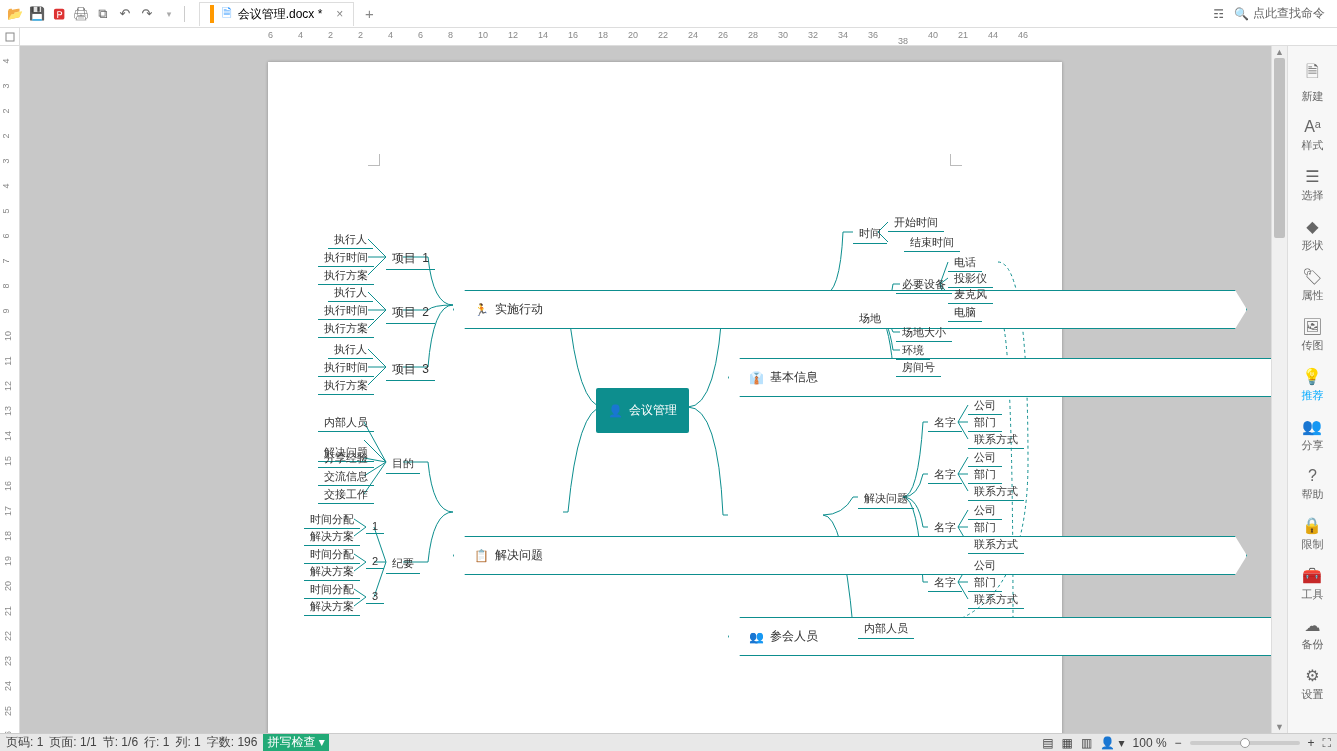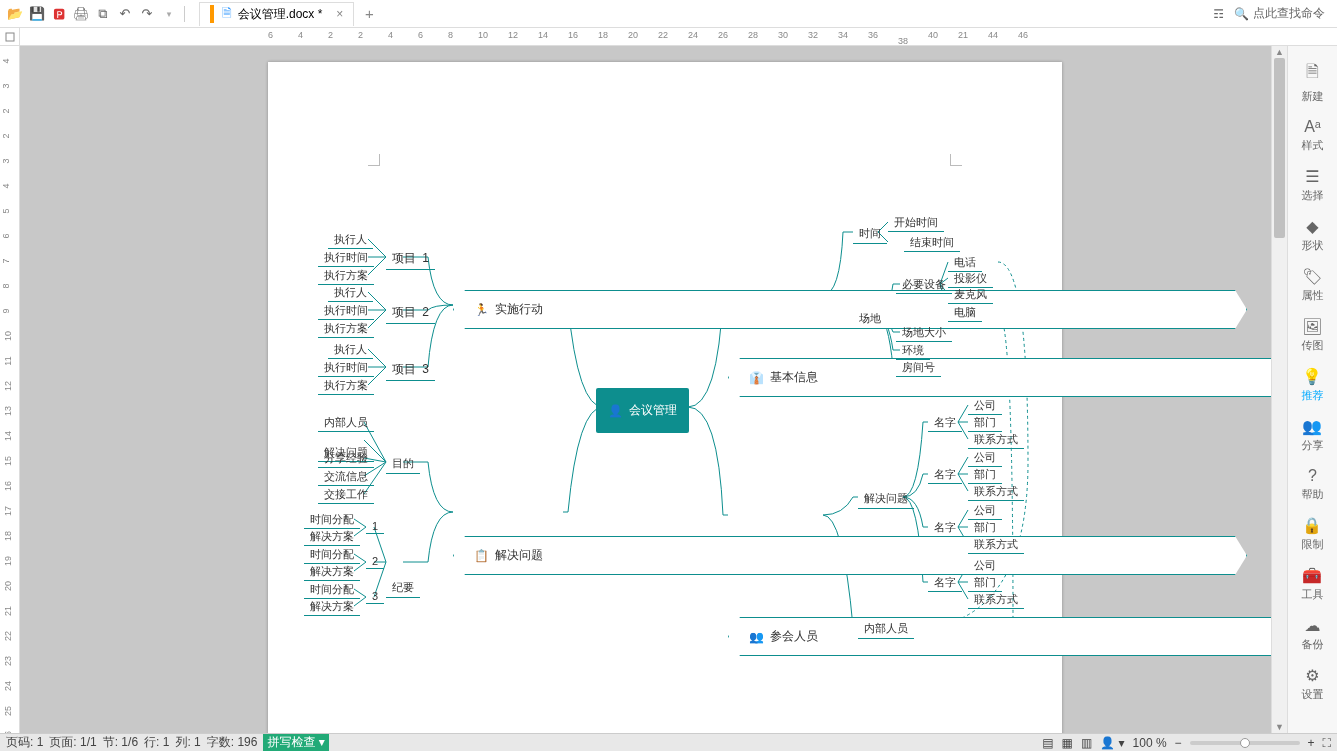--- a/index.html
+++ b/index.html
@@ -245,21 +245,21 @@
         <div class="node sm" style="left:50px;top:297px">执行时间</div>
         <div class="node sm" style="left:50px;top:315px">执行方案</div>
 
         <div class="node leaf" style="left:118px;top:392px">目的</div>
         <div class="node sm" style="left:50px;top:352px">内部人员</div>
         <div class="node sm" style="left:50px;top:382px">解决问题</div>
         <div class="node sm" style="left:50px;top:388px">分享经验</div>
         <div class="node sm" style="left:50px;top:406px">交流信息</div>
         <div class="node sm" style="left:50px;top:424px">交接工作</div>
 
-        <div class="node leaf" style="left:118px;top:516px">纪要</div>
+        <div class="node leaf" style="left:118px;top:492px">纪要</div>
         <div class="node sm" style="left:98px;top:457px">1</div>
         <div class="node sm" style="left:98px;top:492px">2</div>
         <div class="node sm" style="left:98px;top:527px">3</div>
         <div class="node sm" style="left:36px;top:449px">时间分配</div>
         <div class="node sm" style="left:36px;top:466px">解决方案</div>
         <div class="node sm" style="left:36px;top:484px">时间分配</div>
         <div class="node sm" style="left:36px;top:501px">解决方案</div>
         <div class="node sm" style="left:36px;top:519px">时间分配</div>
         <div class="node sm" style="left:36px;top:536px">解决方案</div>
 

